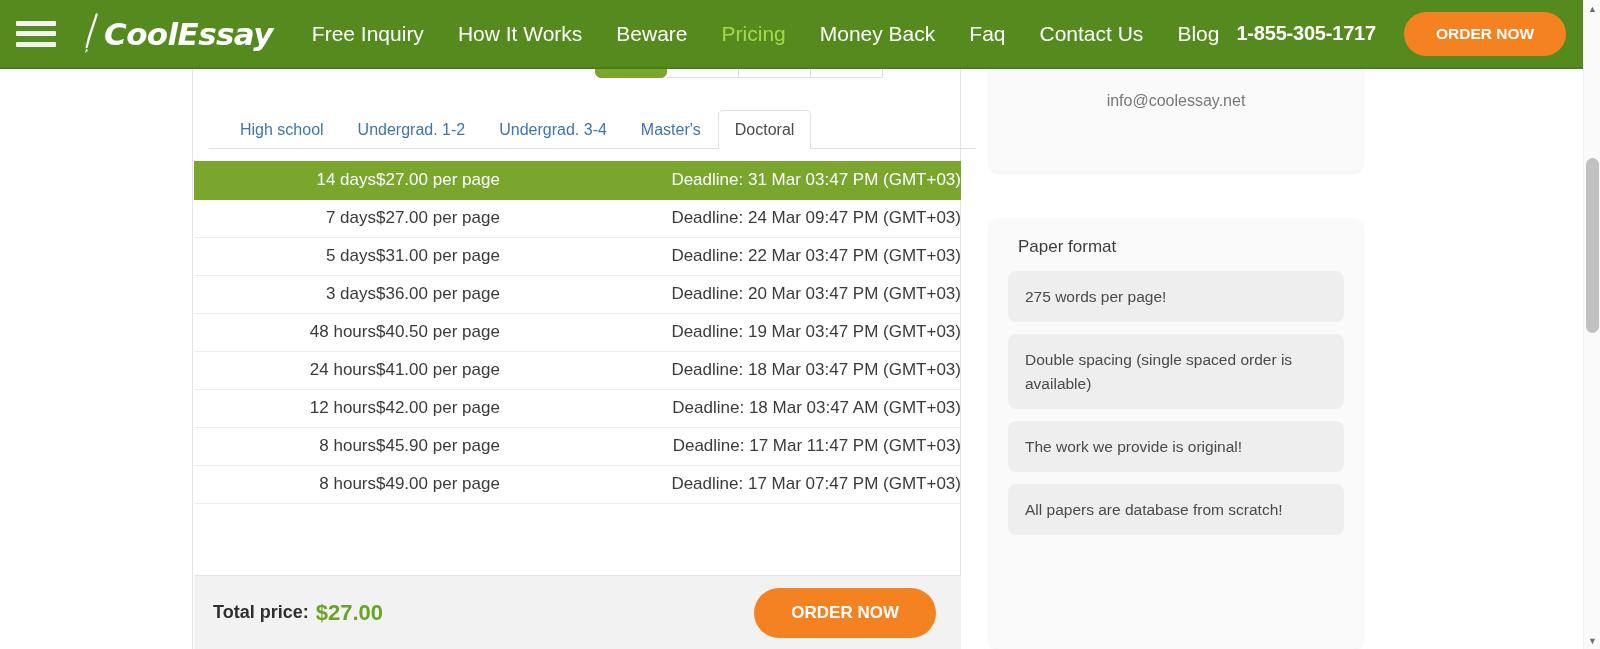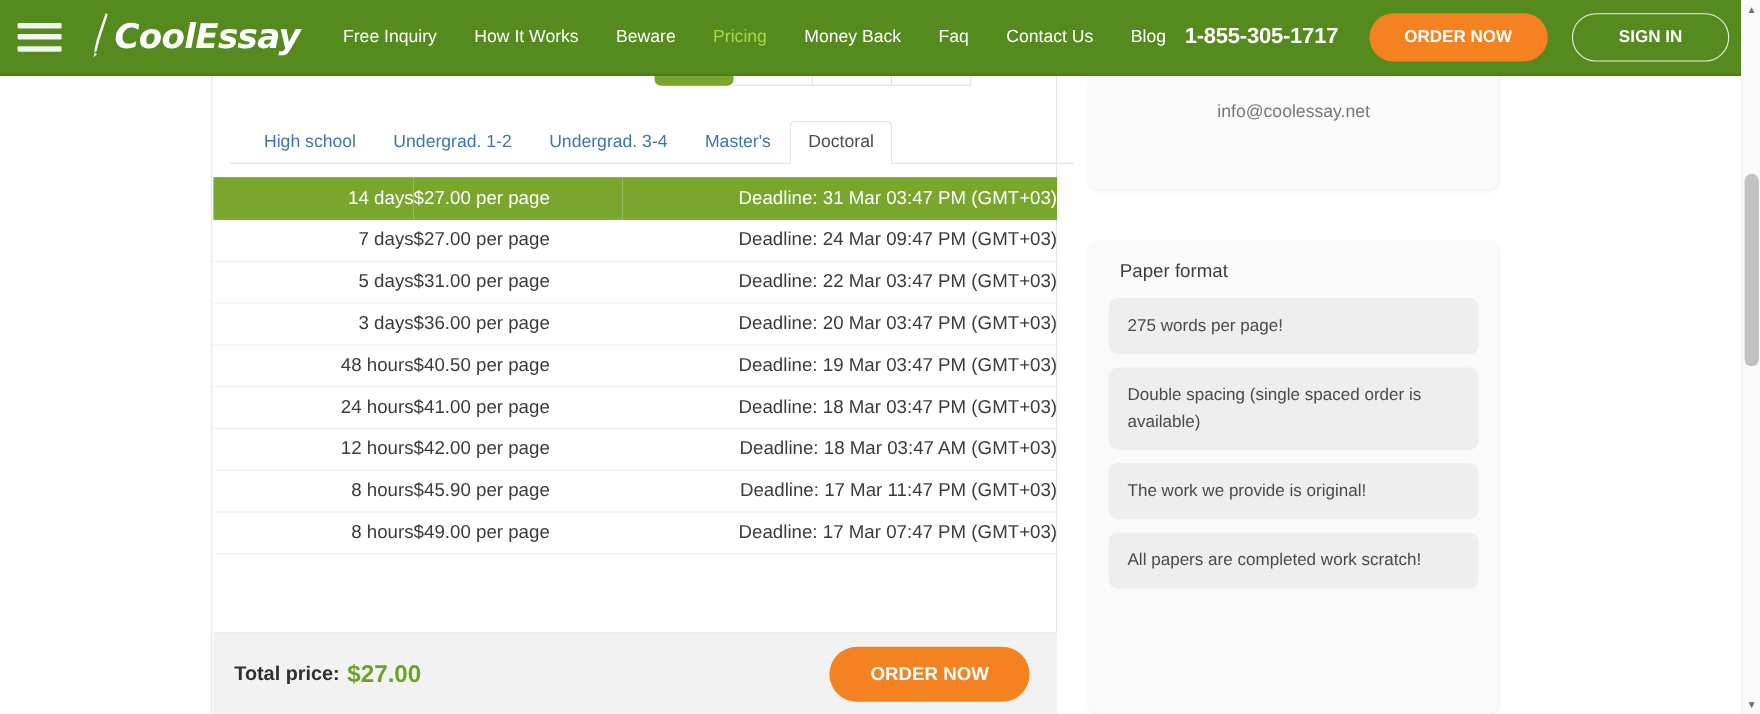--- a/index.html
+++ b/index.html
@@ -71,21 +71,21 @@
   }
 
   .main-nav {
     display: flex;
     align-items: center;
     margin-left: 22px;
     flex: 0 0 auto;
   }
   .nav-link {
     color: #ffffff;
-    font-size: 16px;
+    font-size: 21px;
     text-decoration: none;
     padding: 6px 17px;
     white-space: nowrap;
     cursor: pointer;
   }
   .nav-link.active { color: #a7d84a; }
 
   .header-right {
     margin-left: auto;
     display: flex;
@@ -469,21 +469,21 @@
           <a class="contact-phone" href="#">1-855-305-1717</a>
         </div>
         <a class="contact-email" href="#">info@coolessay.net</a>
       </div>
 
       <div class="card format-card">
         <div class="format-title">Paper format</div>
         <div class="format-item">275 words per page!</div>
         <div class="format-item">Double spacing (single spaced order is available)</div>
         <div class="format-item">The work we provide is original!</div>
-        <div class="format-item">All papers are completed work scratch!</div>
+        <div class="format-item">All papers are database from scratch!</div>
       </div>
 
     </div>
   </div>
 
   <div class="site-header">
 
     <div class="burger">
       <span></span>
         <span></span>

